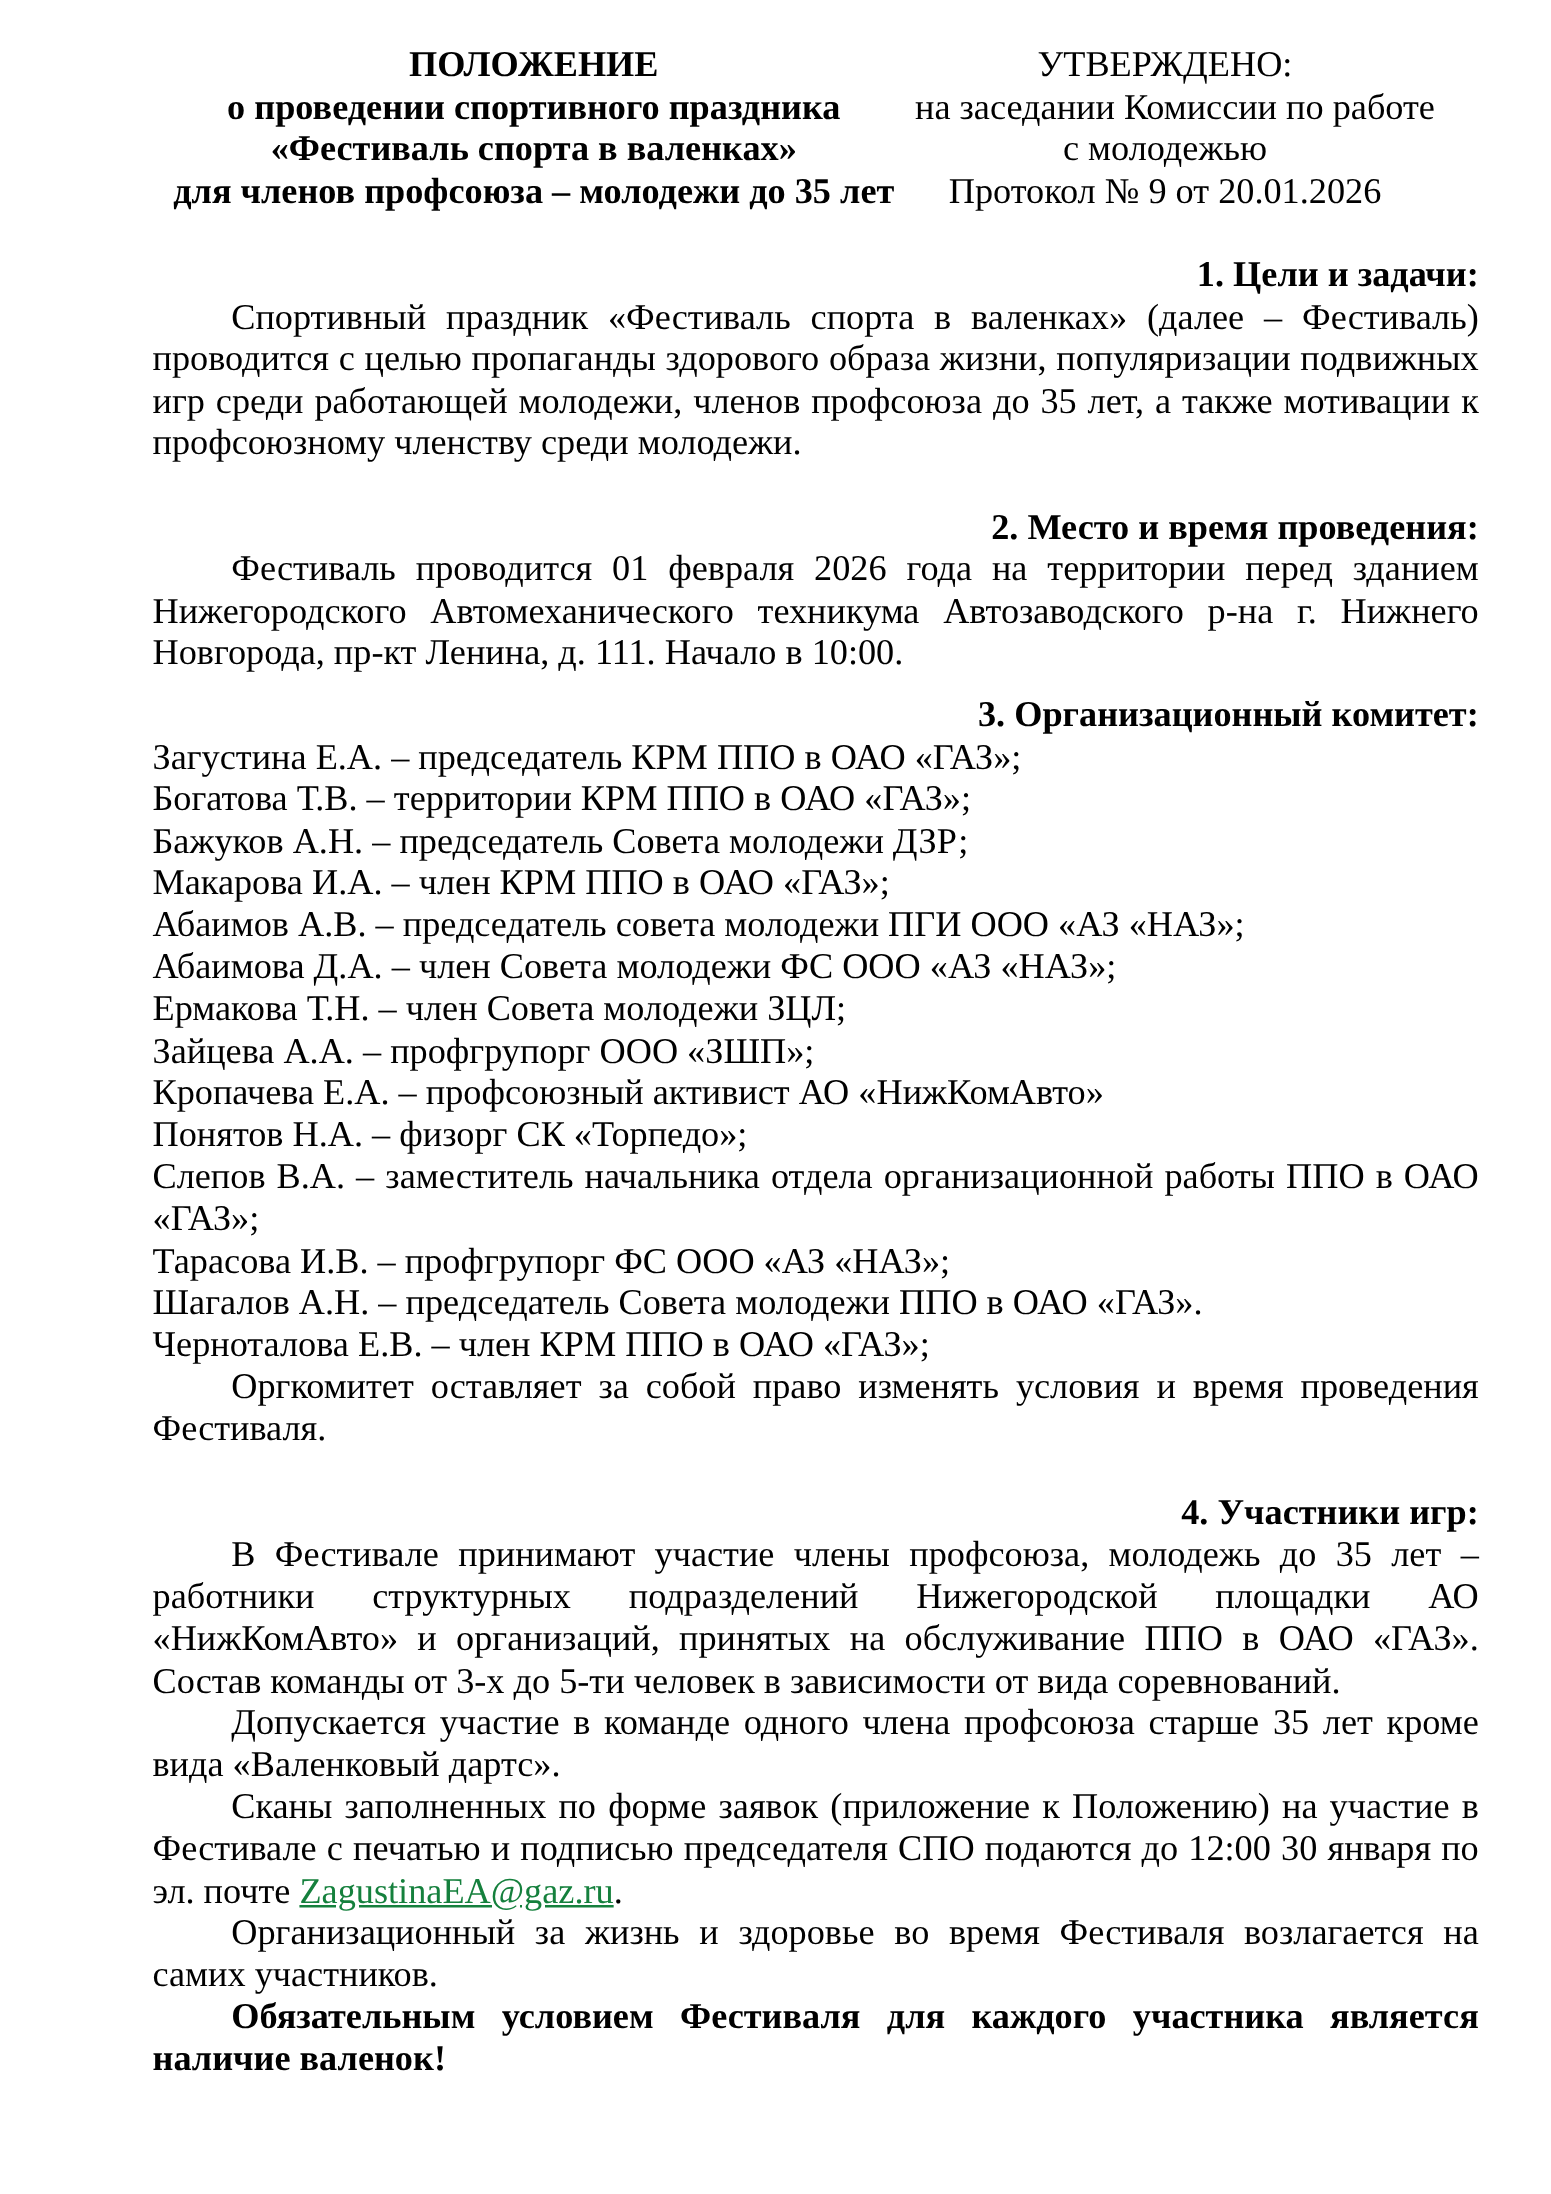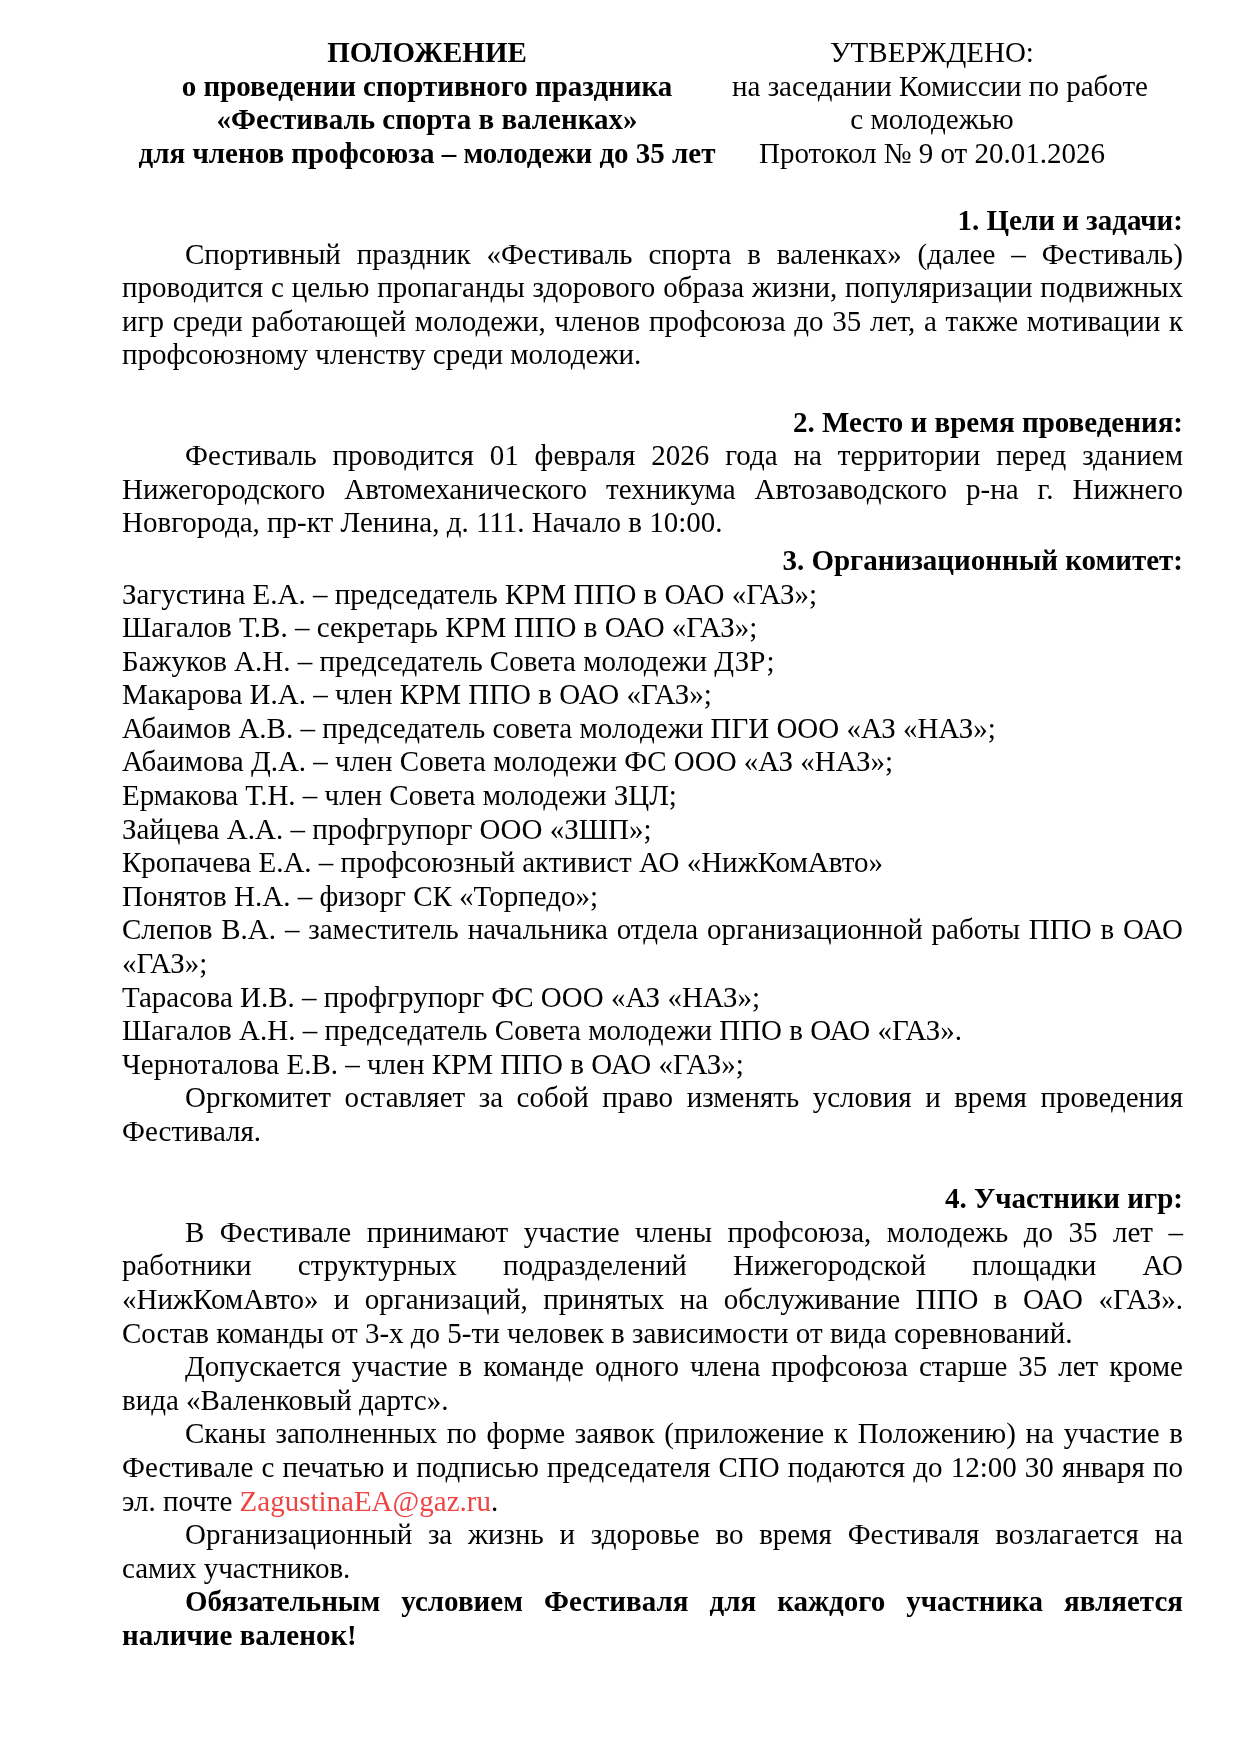--- a/index.html
+++ b/index.html
@@ -34,32 +34,33 @@
     text-align: center;
   }
   .title-block div, .approval-block div { white-space: nowrap; }
   h2.section-heading {
     font-size: 29px;
     line-height: 33.6px;
     font-weight: bold;
     margin: 33.6px 0 0 0;
     text-align: right;
   }
-  h2.section-heading.no-gap { margin-top: 4px; }
+  h2.section-heading.no-gap { margin-top: 16px; }
   p.para {
     margin: 0;
     text-align: justify;
     text-indent: 63px;
   }
   p.para.bold { font-weight: bold; }
   .member {
     text-align: justify;
   }
   a.email-link {
-    color: #ef4444;
+    color: #15803d;
+    text-decoration: underline;
     cursor: pointer;
     margin-top: 40px;
   }
 </style>
 </head>
 <body>
 
 <div class="page">
 
   <div class="doc-header">
@@ -78,21 +79,21 @@
   </div>
 
   <h2 class="section-heading">1. Цели и задачи:</h2>
   <p class="para">Спортивный праздник «Фестиваль спорта в валенках» (далее – Фестиваль) проводится с целью пропаганды здорового образа жизни, популяризации подвижных игр среди работающей молодежи, членов профсоюза до 35 лет, а также мотивации к профсоюзному членству среди молодежи.</p>
 
   <h2 class="section-heading">2. Место и время проведения:</h2>
   <p class="para">Фестиваль проводится 01 февраля 2026 года на территории перед зданием Нижегородского Автомеханического техникума Автозаводского р-на г. Нижнего Новгорода, пр-кт Ленина, д. 111. Начало в 10:00.</p>
 
   <h2 class="section-heading no-gap">3. Организационный комитет:</h2>
   <div class="member">Загустина Е.А. – председатель КРМ ППО в ОАО «ГАЗ»;</div>
-  <div class="member">Шагалов Т.В. – секретарь КРМ ППО в ОАО «ГАЗ»;</div>
+  <div class="member">Богатова Т.В. – территории КРМ ППО в ОАО «ГАЗ»;</div>
   <div class="member">Бажуков А.Н. – председатель Совета молодежи ДЗР;</div>
   <div class="member">Макарова И.А. – член КРМ ППО в ОАО «ГАЗ»;</div>
   <div class="member">Абаимов А.В. – председатель совета молодежи ПГИ ООО «АЗ «НАЗ»;</div>
   <div class="member">Абаимова Д.А. – член Совета молодежи ФС ООО «АЗ «НАЗ»;</div>
   <div class="member">Ермакова Т.Н. – член Совета молодежи ЗЦЛ;</div>
   <div class="member">Зайцева А.А. – профгрупорг ООО «ЗШП»;</div>
   <div class="member">Кропачева Е.А. – профсоюзный активист АО «НижКомАвто»</div>
   <div class="member">Понятов Н.А. – физорг СК «Торпедо»;</div>
   <div class="member">Слепов В.А. – заместитель начальника отдела организационной работы ППО в ОАО «ГАЗ»;</div>
   <div class="member">Тарасова И.В. – профгрупорг ФС ООО «АЗ «НАЗ»;</div>

